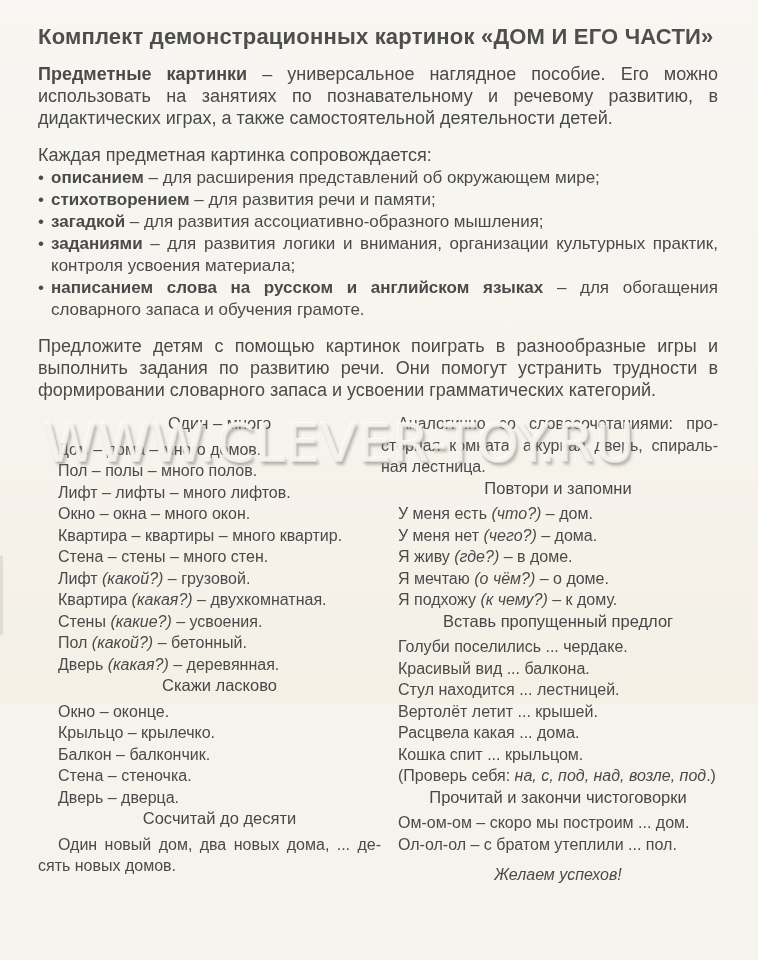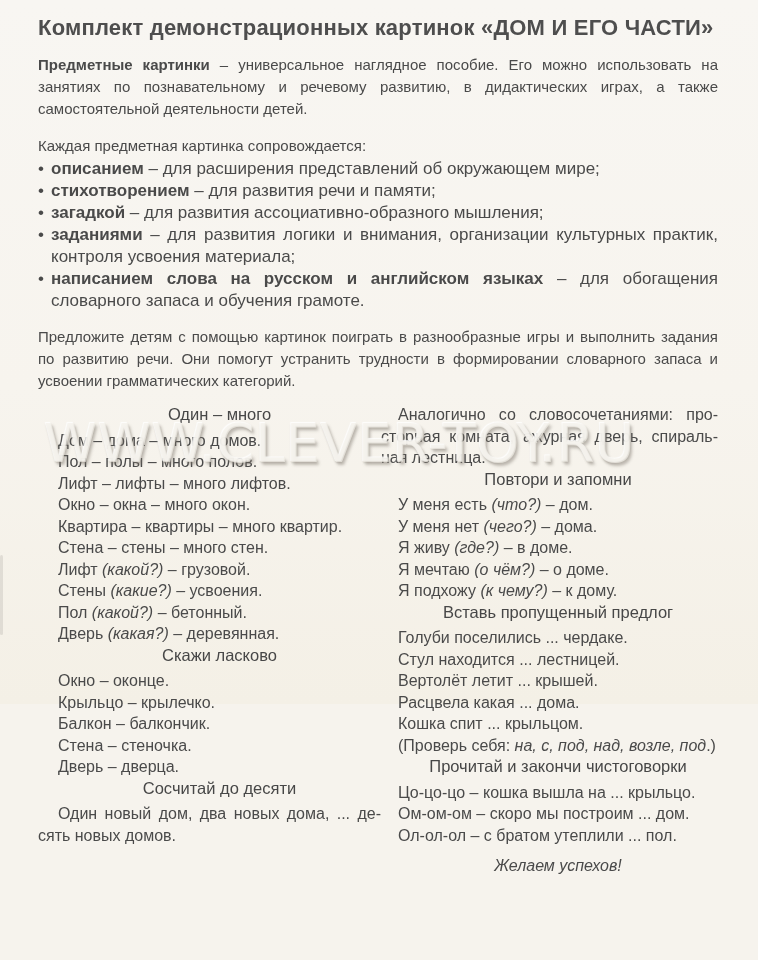--- a/index.html
+++ b/index.html
@@ -9,33 +9,33 @@
   }
   body {
     font-family: "Liberation Sans", "DejaVu Sans", sans-serif;
     color: #4a4a4a;
     background: #f6f3ed;
   }
   .page {
     position: relative;
     width: 758px; height: 704px;
     box-sizing: border-box;
-    padding: 15px 40px 0 38px;
+    padding: 24px 40px 0 38px;
     background: linear-gradient(180deg, #f8f6f2 0%, #f7f4ee 55%, #f4f0e6 100%);
   }
   .page-title {
     font-size: 22px;
     font-weight: bold;
     color: #4e4e4e;
     letter-spacing: 0.2px;
     margin: 0 0 13px 0;
     white-space: nowrap;
   }
   .para {
-    font-size: 15px;
+    font-size: 18px;
     line-height: 22px;
     margin: 0;
     hyphens: manual;
   }
   .justify { text-align: justify; }
   .mb { margin-bottom: 15px; }
   .bd { font-weight: bold; }
   .it { font-style: italic; }
   ul.features {
     list-style: none;
@@ -139,20 +139,21 @@
           <div class="sec-heading">Один – много</div>
           <div class="line">Дом – дома – много домов.</div>
           <div class="line">Пол – полы – много полов.</div>
           <div class="line">Лифт – лифты – много лифтов.</div>
           <div class="line">Окно – окна – много окон.</div>
           <div class="line">Квартира – квартиры – много квартир.</div>
           <div class="line">Стена – стены – много стен.</div>
         </div>
         <div class="section">
           <div class="line"><span>Лифт </span><span class="it">(какой?)</span><span> – грузовой.</span></div>
+          <div class="line"><span>Квартира </span><span class="it">(какая?)</span><span> – двухкомнатная.</span></div>
           <div class="line"><span>Стены </span><span class="it">(какие?)</span><span> – усвоения.</span></div>
           <div class="line"><span>Пол </span><span class="it">(какой?)</span><span> – бетонный.</span></div>
           <div class="line"><span>Дверь </span><span class="it">(какая?)</span><span> – деревянная.</span></div>
         </div>
         <div class="section">
           <div class="sec-heading">Скажи ласково</div>
           <div class="line">Окно – оконце.</div>
           <div class="line">Крыльцо – крылечко.</div>
           <div class="line">Балкон – балкончик.</div>
           <div class="line">Стена – стеночка.</div>
@@ -171,29 +172,29 @@
           <div class="sec-heading">Повтори и запомни</div>
           <div class="line"><span>У меня есть </span><span class="it">(что?)</span><span> – дом.</span></div>
           <div class="line"><span>У меня нет </span><span class="it">(чего?)</span><span> – дома.</span></div>
           <div class="line"><span>Я живу </span><span class="it">(где?)</span><span> – в доме.</span></div>
           <div class="line"><span>Я мечтаю </span><span class="it">(о чём?)</span><span> – о доме.</span></div>
           <div class="line"><span>Я подхожу </span><span class="it">(к чему?)</span><span> – к дому.</span></div>
         </div>
         <div class="section">
           <div class="sec-heading">Вставь пропущенный предлог</div>
           <div class="line">Голуби поселились ... чердаке.</div>
+          <div class="line">Красивый вид ... балкона.</div>
           <div class="line">Стул находится ... лестницей.</div>
           <div class="line">Вертолёт летит ... крышей.</div>
           <div class="line">Расцвела какая ... дома.</div>
           <div class="line">Кошка спит ... крыльцом.</div>
           <div class="line"><span>(Проверь себя: </span><span class="it">на, с, под, над, возле, под</span><span>.)</span></div>
         </div>
         <div class="section">
           <div class="sec-heading">Прочитай и закончи чистоговорки</div>
-          <div class="line">Цо-цо-цо – кошка вышла на ... крыльцо.</div>
           <div class="line">Ом-ом-ом – скоро мы построим ... дом.</div>
           <div class="line">Ол-ол-ол – с братом утеплили ... пол.</div>
         </div>
         <div class="section">
           <div class="hang-para center"><span class="it">Желаем успехов!</span></div>
         </div>
       </div>
   </div>
 
   <div class="watermark">WWW.CLEVER-TOY.RU</div>

